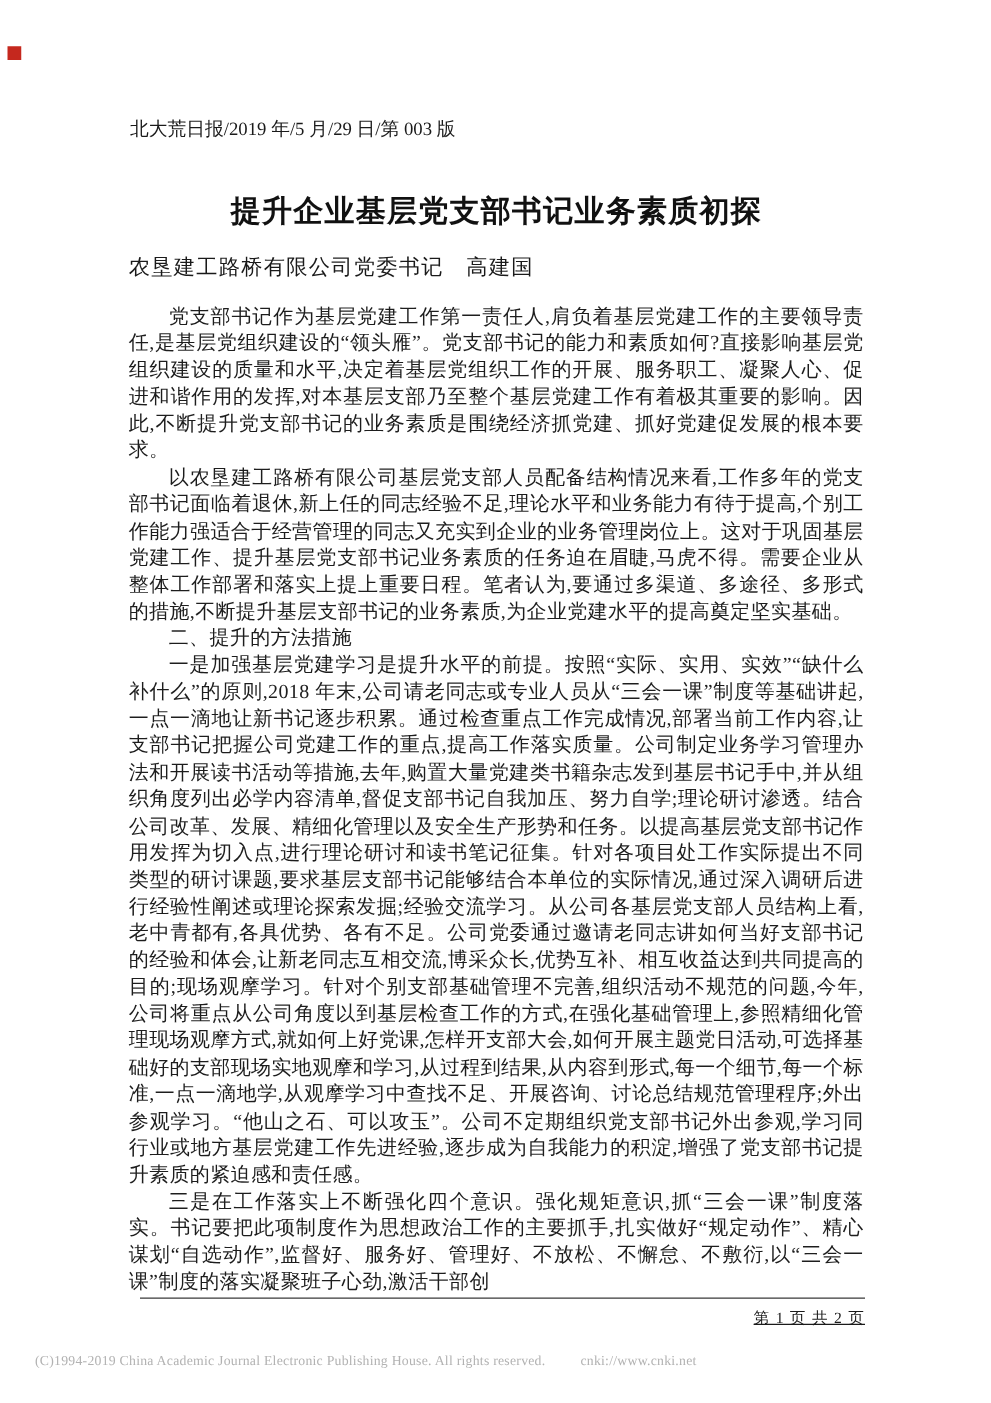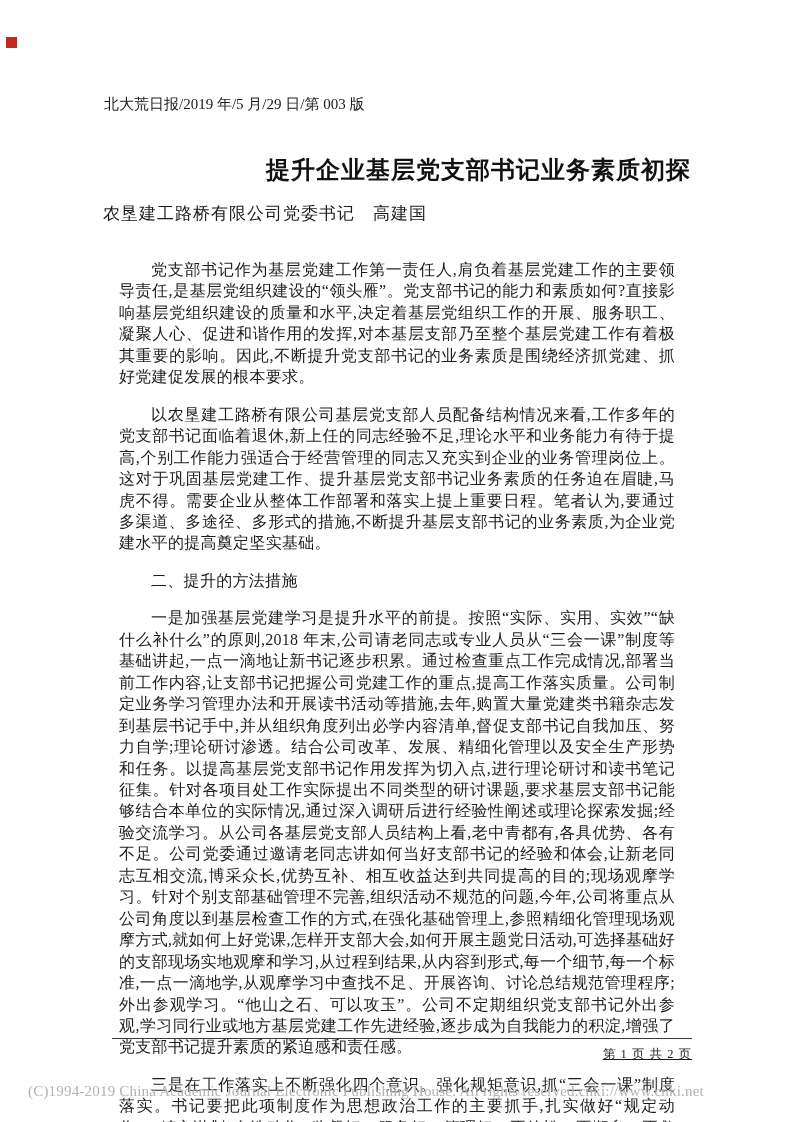--- a/index.html
+++ b/index.html
@@ -28,21 +28,21 @@
     font-size: 15px;
     line-height: 21.5px;
     color: #1a1a1a;
   }
   .title {
     position: absolute;
     left: 103px;
     top: 154px;
     width: 588px;
     margin: 0;
-    text-align: right;
+    text-align: center;
     font-family: "Liberation Sans", "DejaVu Sans", sans-serif;
     font-weight: 700;
     font-size: 24px;
     line-height: 32px;
     letter-spacing: 1px;
     color: #111111;
   }
   .byline {
     position: absolute;
     left: 103px;
@@ -54,21 +54,21 @@
     letter-spacing: 1px;
     color: #1a1a1a;
   }
   .article {
     position: absolute;
     left: 103px;
     top: 243px;
     width: 588px;
   }
   .article p {
-    margin: 16px;
+    margin: 0;
     font-size: 16px;
     line-height: 21.45px;
     letter-spacing: 0.3px;
     text-align: justify;
     text-justify: inter-character;
     text-indent: 2em;
     color: #1d1d1d;
   }
   .footer-rule {
     position: absolute;
@@ -86,21 +86,22 @@
     letter-spacing: 1px;
     color: #1a1a1a;
     text-decoration: underline;
   }
   .copyright {
     position: absolute;
     left: 28px;
     top: 1083px;
     width: 740px;
     display: flex;
-    font-size: 15px;
+    gap: 28px;
+    font-size: 11px;
     letter-spacing: 0.2px;
     color: #b2b2b2;
     white-space: nowrap;
   }
 </style>
 </head>
 <body>
 
 <div class="page">
 

